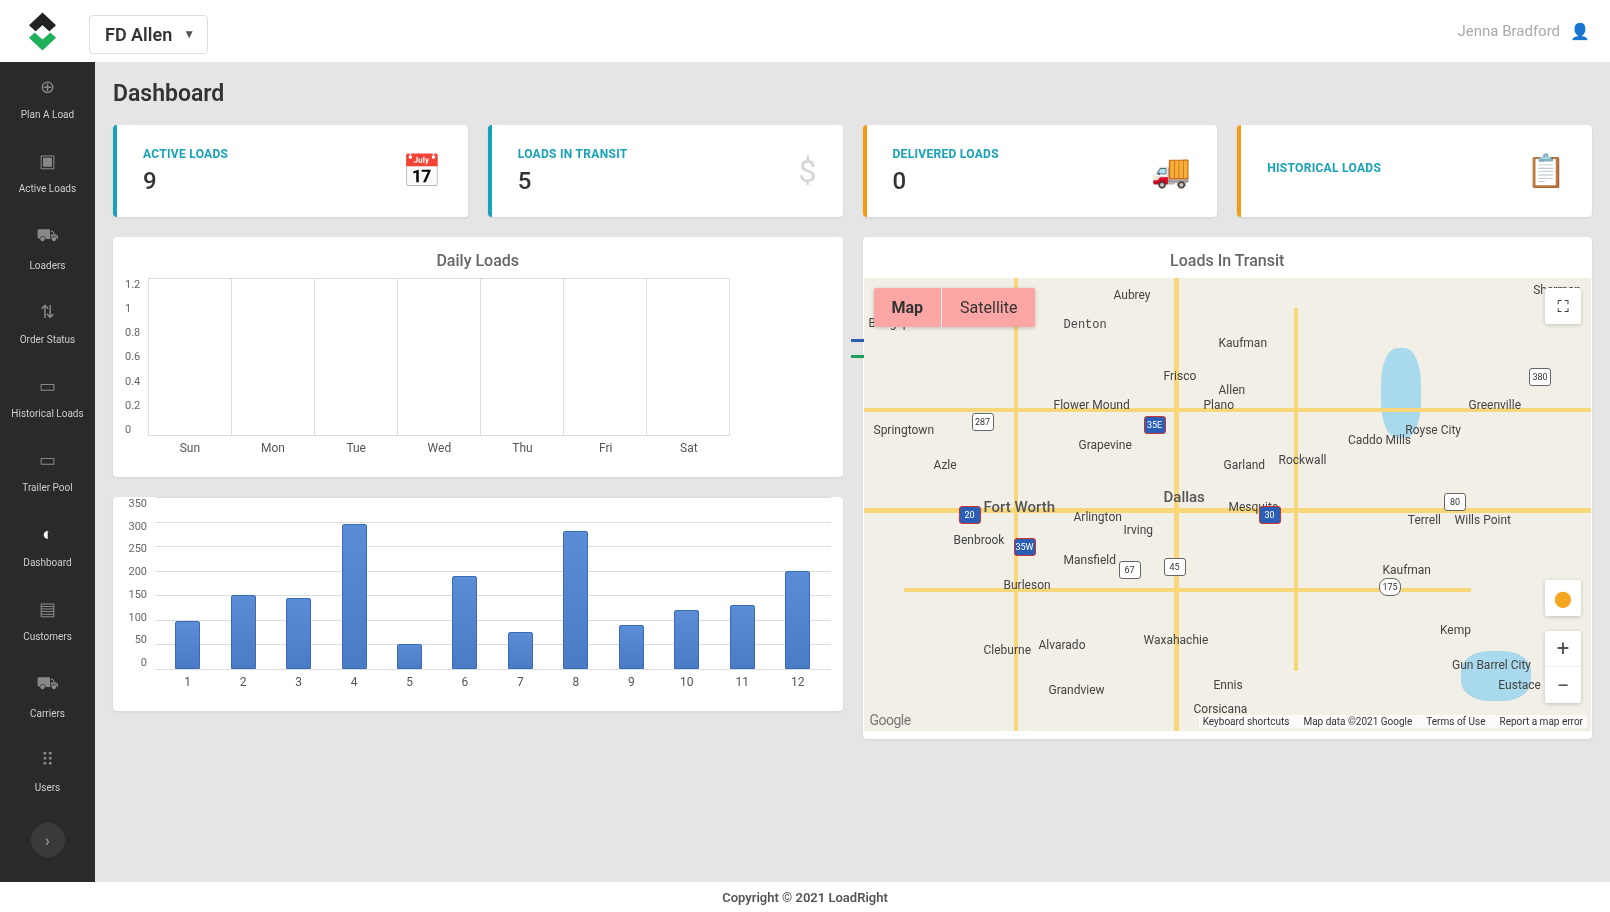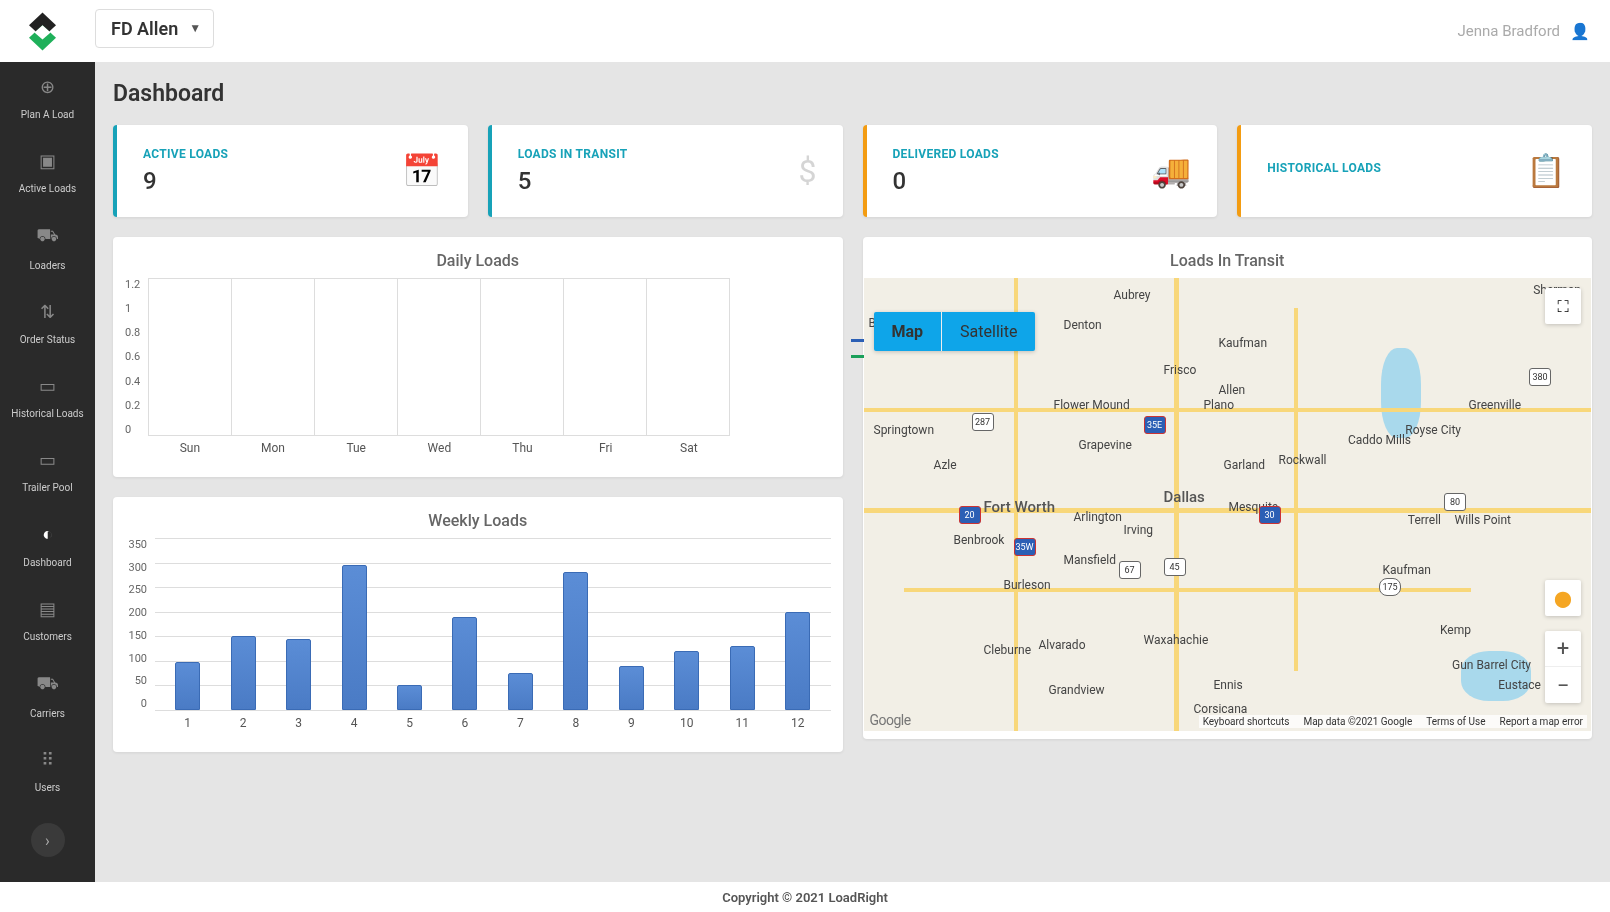--- a/index.html
+++ b/index.html
@@ -1,19 +1,19 @@
 <!DOCTYPE html>
 <html><head>
 <meta charset="utf-8">
 <style>
 * { margin: 0; padding: 0; box-sizing: border-box; }
 body { font-family: -apple-system, BlinkMacSystemFont, 'Segoe UI', Roboto, Arial, sans-serif; background: #e5e5e5; width: 1610px; height: 912px; overflow: hidden; }
 
 .header { height: 62px; background: #fff; display: flex; align-items: center; padding: 0 20px; justify-content: space-between; }
-.header-left { display: flex; align-items: flex-start; gap: 30px; }
+.header-left { display: flex; align-items: flex-end; gap: 24px; }
 .logo { width: 45px; height: 45px; position: relative; }
 .company-select { padding: 8px 35px 8px 15px; border: 1px solid #ddd; border-radius: 4px; background: #fff; font-size: 18px; font-weight: 600; color: #333; position: relative; }
 .company-select .caret { position: absolute; right: 12px; top: 50%; transform: translateY(-50%); font-size: 12px; color: #555; }
 .user-area { display: flex; align-items: center; gap: 10px; color: #aaa; font-size: 15px; }
 
 .sidebar { position: absolute; top: 62px; left: 0; width: 95px; height: 850px; background: #2a2a2a; color: #ccc; }
 .sidebar-item { padding: 14px 5px; text-align: center; cursor: pointer; }
 .sidebar-item .ico { font-size: 18px; display: block; margin-bottom: 6px; color: #888; }
 .sidebar-item.active .ico { color: #fff; }
 .sidebar-item .lbl { font-size: 10px; color: #ccc; line-height: 1.3; }
@@ -58,21 +58,21 @@
 .weekly-grid { position: absolute; left: 0; right: 0; top: 0; height: 172px; }
 .weekly-gline { position: absolute; left: 0; right: 0; border-top: 1px solid #ddd; }
 .weekly-bars { position: absolute; left: 0; right: 0; bottom: 28px; height: 172px; display: flex; align-items: flex-end; padding: 0 5px; }
 .weekly-bar-slot { flex: 1; display: flex; justify-content: center; }
 .weekly-bar { width: 25px; background: linear-gradient(180deg,#5b8dd6 0%, #4a7bc5 100%); border: 1px solid #3a6bb5; border-radius: 2px 2px 0 0; }
 .weekly-x-labels { position: absolute; left: 0; right: 0; top: 178px; display: flex; padding: 0 5px; }
 .weekly-x-labels span { flex: 1; text-align: center; font-size: 12px; color: #555; }
 
 .map-panel { height: 502px; }
 .map-area { height: 453px; margin: 0 1px 1px; position: relative; background: #f5f3e9; overflow: hidden; }
-.map-controls-lt { position: absolute; top: 10px; left: 10px; display: flex; background: #0ea5e9; border-radius: 2px; box-shadow: 0 1px 4px rgba(0,0,0,0.2); margin-top: 24px; }
+.map-controls-lt { position: absolute; top: 10px; left: 10px; display: flex; background: #fca5a5; border-radius: 2px; box-shadow: 0 1px 4px rgba(0,0,0,0.2); }
 .map-type-btn { padding: 10px 18px; font-size: 16px; color: #333; cursor: pointer; }
 .map-type-btn.active { font-weight: 700; }
 .map-type-btn:first-child { border-right: 1px solid #eee; }
 .map-fullscreen { position: absolute; top: 10px; right: 10px; width: 36px; height: 36px; background: #fff; border-radius: 2px; box-shadow: 0 1px 4px rgba(0,0,0,0.2); display:flex;align-items:center;justify-content:center; }
 .map-zoom { position: absolute; right: 10px; bottom: 28px; background: #fff; border-radius: 2px; box-shadow: 0 1px 4px rgba(0,0,0,0.2); }
 .map-zoom-btn { width: 36px; height: 36px; display:flex;align-items:center;justify-content:center; font-size: 22px; color: #555; cursor:pointer; }
 .map-zoom-btn:first-child { border-bottom: 1px solid #eee; }
 .map-pegman { position: absolute; right: 10px; bottom: 115px; width: 36px; height: 36px; background: #fff; border-radius: 2px; box-shadow: 0 1px 4px rgba(0,0,0,0.2); display:flex;align-items:center;justify-content:center; }
 .map-attrib { position: absolute; bottom: 3px; right: 4px; display: flex; gap: 14px; font-size: 10px; color: #333; background: rgba(255,255,255,0.75); padding: 1px 4px; }
 .map-attrib span { cursor: pointer; }
@@ -209,21 +209,20 @@
               <div class="legend-row">
                   <span class="legend-swatch" style="background:#1aa05a"></span>
                   <span>On Time</span>
                 </div>
             </div>
           </div>
         </div>
       </div>
 
       <div class="panel">
-        <div class="panel-title">Weekly Loads</div>
         <div class="chart-box">
           <div class="weekly-chart">
             <div class="weekly-y-axis" id="weekly-y">
                 <span>350</span>
                 <span>300</span>
                 <span>250</span>
                 <span>200</span>
                 <span>150</span>
                 <span>100</span>
                 <span>50</span>
@@ -308,24 +307,24 @@
             <div class="water" style="top:70px; right:170px; width:40px; height:90px;"></div>
             <div class="water" style="bottom:30px; right:60px; width:70px; height:50px;"></div>
             <div class="road-h" style="top:230px; left:0; right:0; height:5px;"></div>
             <div class="road-h" style="top:130px; left:0; right:0; height:4px;"></div>
             <div class="road-h" style="top:310px; left:40px; right:120px; height:4px;"></div>
             <div class="road-v" style="top:0; bottom:0; left:310px; width:5px;"></div>
             <div class="road-v" style="top:0; bottom:0; left:150px; width:4px;"></div>
             <div class="road-v" style="top:30px; bottom:60px; left:430px; width:4px;"></div>
             <div class="city big" style="top:210px; left:300px;">Dallas</div>
             <div class="city big" style="top:220px; left:120px;">Fort Worth</div>
-            <div class="city" style="top:40px; left:200px;">Denton</div>
+            <div class="city" style="top:40px; left:200px;font-family:Liberation Mono, monospace;">Denton</div>
             <div class="city" style="top:232px; left:210px;">Arlington</div>
             <div class="city" style="top:120px; left:340px;">Plano</div>
-            <div class="city" style="top:85px; left:300px;text-align:center;">Frisco</div>
+            <div class="city" style="top:91px; left:300px;text-align:center;">Frisco</div>
             <div class="city" style="top:58px; left:355px;">Kaufman</div>
             <div class="city" style="top:180px; left:360px;">Garland</div>
             <div class="city" style="top:205px; left:260px;margin-top:40px;">Irving</div>
             <div class="city" style="top:222px; left:365px;">Mesquite</div>
             <div class="city" style="top:105px; left:355px;">Allen</div>
             <div class="city" style="top:160px; left:215px;">Grapevine</div>
             <div class="city" style="top:120px; left:190px;">Flower Mound</div>
             <div class="city" style="top:175px; left:415px;">Rockwall</div>
             <div class="city" style="top:120px; right:70px;">Greenville</div>
             <div class="city" style="top:235px; right:150px;">Terrell</div>

